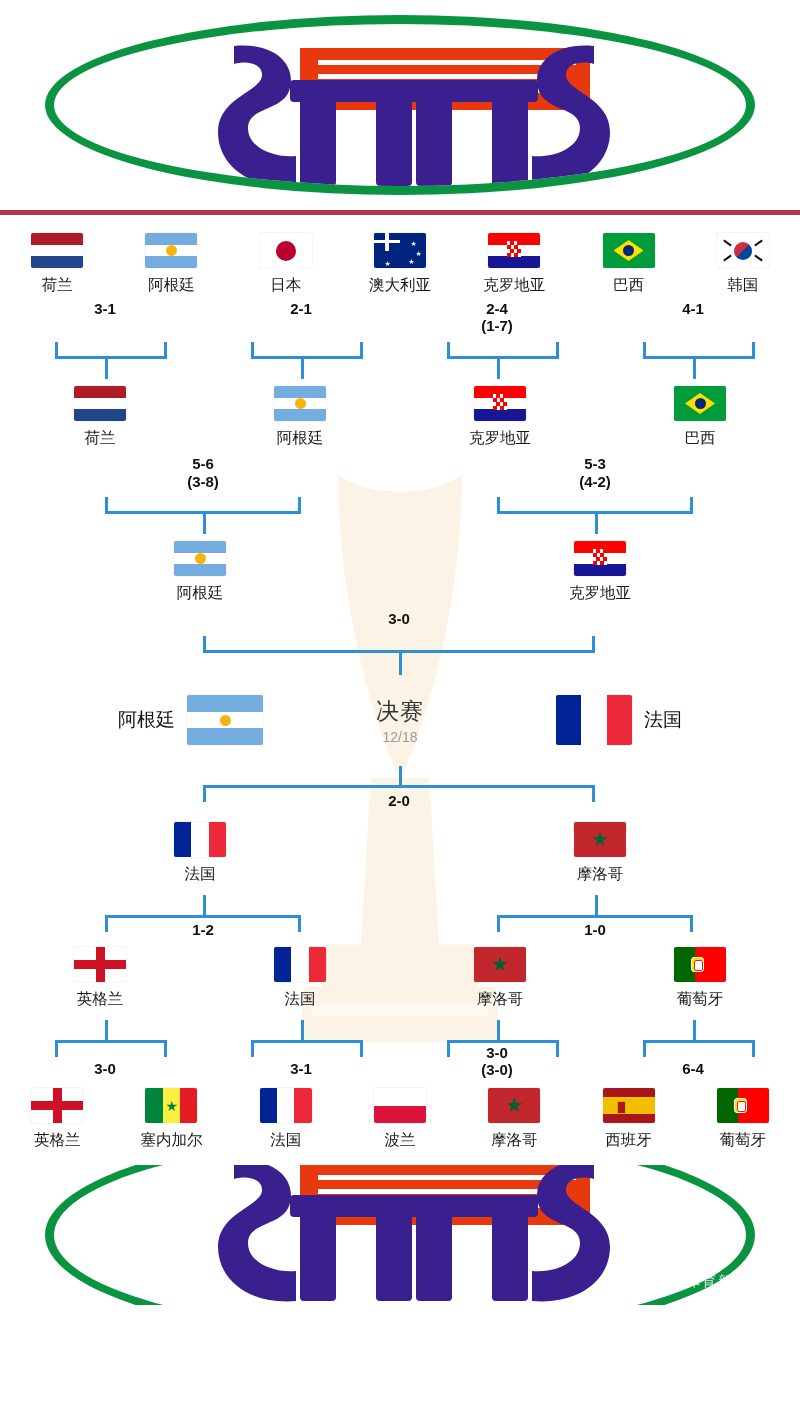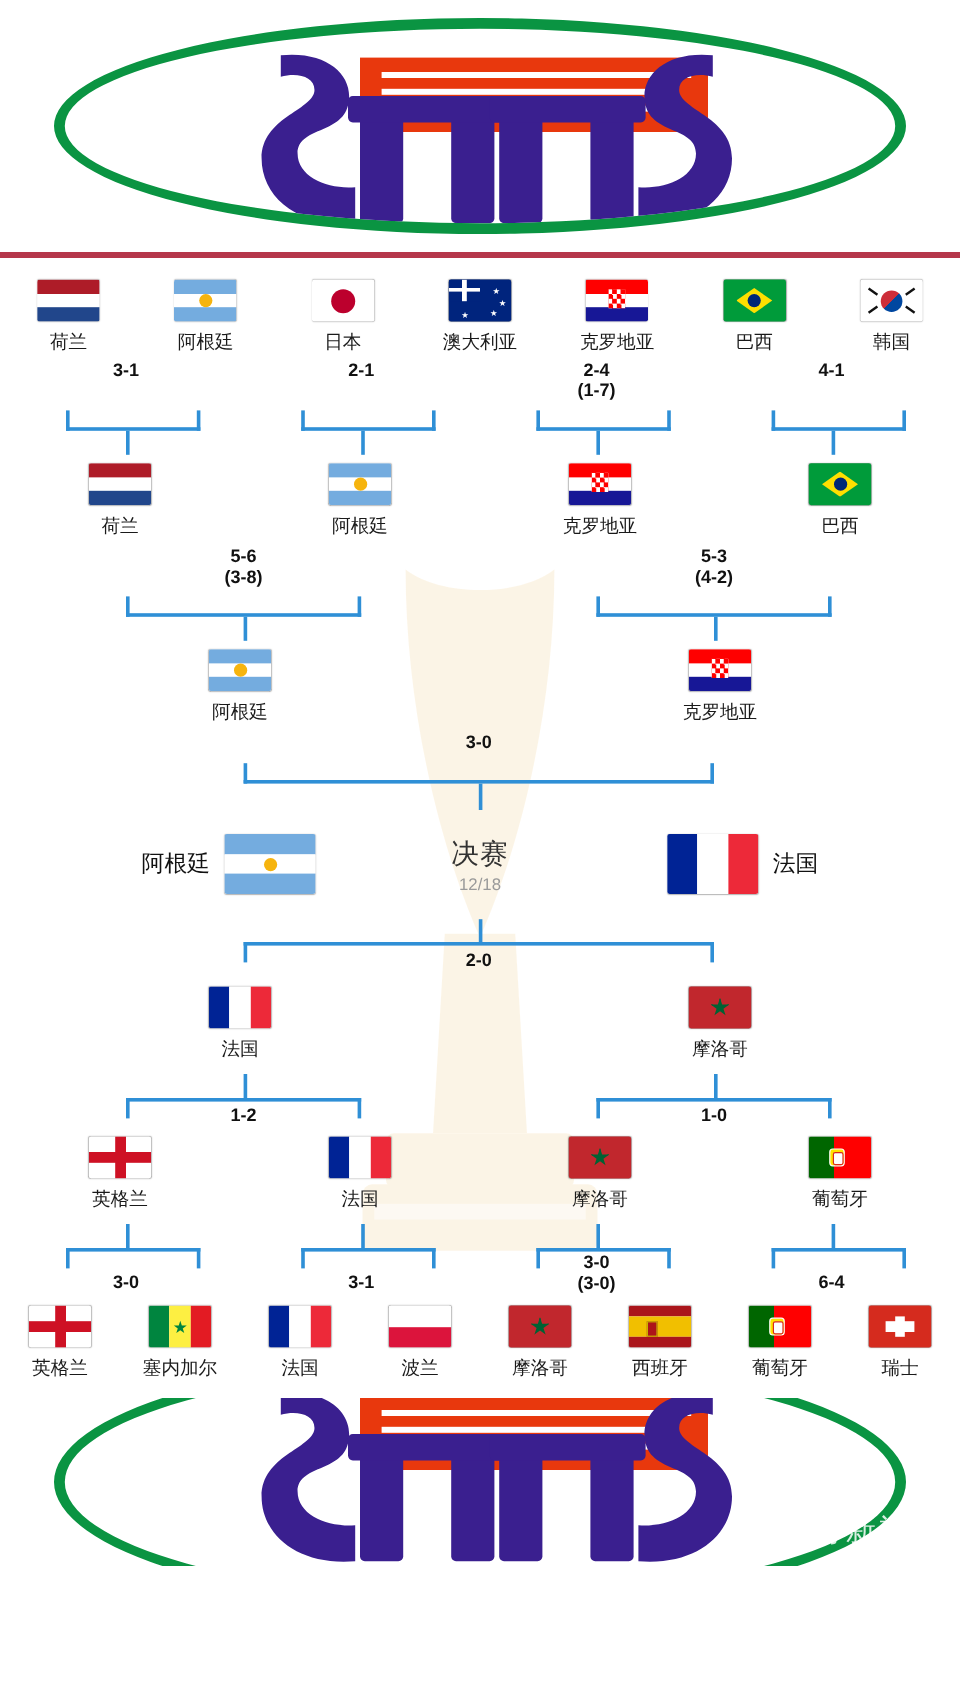--- a/index.html
+++ b/index.html
@@ -71,22 +71,22 @@
   .final-label { text-align: center; }
   .final-label .ft { font-size: 23px; color: #333; letter-spacing: 1px; }
   .final-label .fd { font-size: 14px; color: #9a9a9a; margin-top: 2px; }
   .final-side { position: absolute; display: flex; align-items: center; gap: 12px; }
   .final-left { left: 118px; }
   .final-right { right: 118px; }
   .final-side .ftn { font-size: 19px; color: #111; }
   .final-flag { width: 76px; height: 50px; border-radius: 2px; overflow: hidden; box-shadow: 0 0 1px rgba(0,0,0,.3); }
 
   .watermark {
-    position: absolute; right: 14px; bottom: 14px;
-    color: rgba(255,255,255,0.85); font-size: 25px; letter-spacing: 2px; z-index: 5;
+    position: absolute; right: 34px; bottom: 14px;
+    color: rgba(255,255,255,0.85); font-size: 14px; letter-spacing: 2px; z-index: 5;
   }
 
   
   .f-band { position: absolute; left: 0; width: 100%; }
   .nl .b1 { top: 0; height: 33.33%; background: #ae1c28; }
   .nl .b2 { top: 33.33%; height: 33.34%; background: #fff; }
   .nl .b3 { top: 66.67%; height: 33.33%; background: #21468b; }
 
   .us { background: #fff; }
   .us .stripe { position: absolute; left: 0; width: 100%; height: 7.7%; background: #b22234; }
@@ -537,27 +537,20 @@
         <span class="tname">西班牙</span>
       </div>
       <div class="team" style="width:100px">
         <div class="flag pt">
             <span class="g"></span>
             <span class="r"></span>
             <span class="shield"></span>
           </div>
         <span class="tname">葡萄牙</span>
       </div>
-      <div class="team" style="width:100px">
-        <div class="flag ch">
-            <span class="c1"></span>
-            <span class="c2"></span>
-          </div>
-        <span class="tname">瑞士</span>
-      </div>
     </div>
   </div>
 
 </div>
 
 <div class="banner banner-bottom" style="margin-top:14px">
   <div class="logo-oval logo-bottom-oval">
     <div class="logo-inner">
       <div class="logo-orange">
           <i></i>

